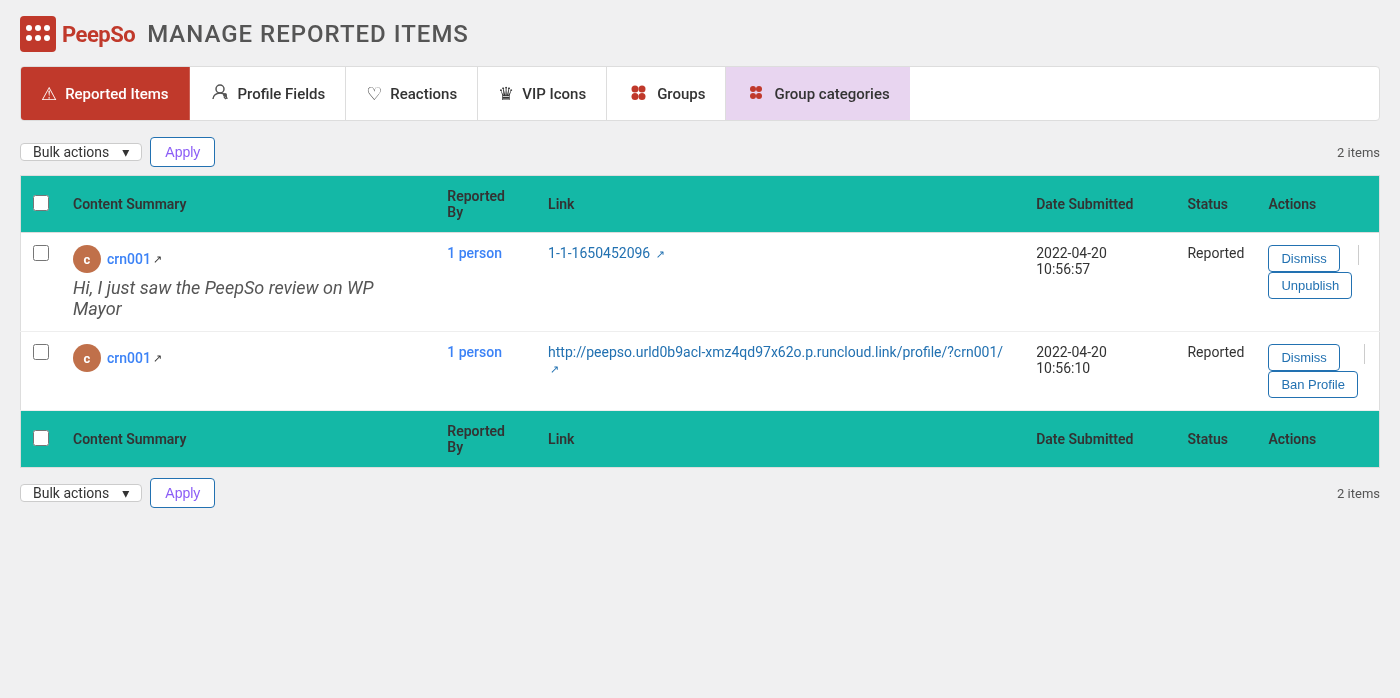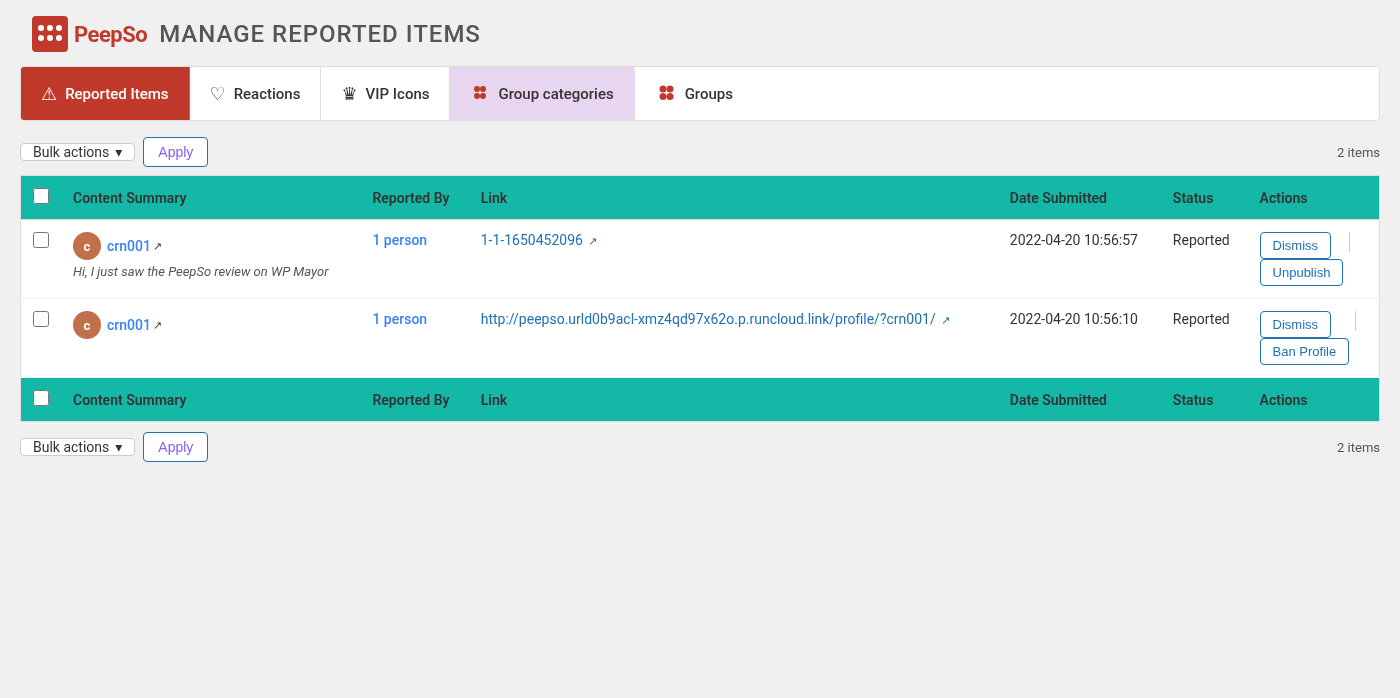--- a/index.html
+++ b/index.html
@@ -13,21 +13,20 @@
       max-width: 1400px;
       margin: 0 auto;
       padding: 16px 20px;
     }
     
     .page-header {
       display: flex;
       align-items: center;
       gap: 12px;
       margin-bottom: 14px;
-      margin-left: 12px;
     }
     .peepso-logo {
       display: flex;
       align-items: center;
       gap: 6px;
     }
     .peepso-logo-icon {
       width: 36px;
       height: 36px;
     }
@@ -94,21 +93,21 @@
       margin-bottom: 8px;
     }
     .toolbar-left {
       display: flex;
       align-items: center;
       gap: 8px;
     }
     .bulk-actions-dropdown {
       display: flex;
       align-items: center;
-      gap: 6px;
+      gap: 13px;
       padding: 0 12px;
       border: 1px solid #ccc;
       border-radius: 4px;
       background: #fff;
       cursor: pointer;
       font-size: 14px;
       color: #333;
     }
     .apply-btn {
       padding: 6px 14px;
@@ -173,21 +172,21 @@
       text-decoration: none;
       font-weight: 500;
     }
     .external-icon {
       font-size: 11px;
       margin-left: 2px;
     }
     .content-preview {
       font-style: italic;
       color: #555;
-      font-size: 13px;
+      font-size: 18px;
       margin-top: 4px;
     }
     .user-cell {
       display: flex;
       align-items: flex-start;
       flex-direction: column;
     }
     .user-cell-top {
       display: flex;
       align-items: center;
@@ -252,48 +251,59 @@
     </div>
     <h1 class="page-title">MANAGE REPORTED ITEMS</h1>
   </div>
 
   <div class="nav-tabs">
     <div class="nav-tab active-red">
       <span class="tab-icon">⚠</span>
       <span>Reported Items</span>
     </div>
     <div class="nav-tab inactive">
+      <span class="tab-icon">
+        <svg width="20" height="20" viewBox="0 0 20 20" fill="none">
+          <circle cx="10" cy="7" r="4" stroke="#555" stroke-width="1.5" fill="none"></circle>
+          <path d="M3 17c0-3.3 3.1-6 7-6s7 2.7 7 6" stroke="#555" stroke-width="1.5" fill="none"></path>
+          <circle cx="15" cy="13" r="2" fill="#555"></circle>
+          <line x1="14" y1="15" x2="16" y2="17" stroke="#555" stroke-width="1.5"></line>
+        </svg>
+      </span>
+      <span>Profile Fields</span>
+    </div>
+    <div class="nav-tab inactive">
       <span class="tab-icon">♡</span>
       <span>Reactions</span>
     </div>
     <div class="nav-tab inactive">
       <span class="tab-icon">♛</span>
       <span>VIP Icons</span>
+    </div>
+    <div class="nav-tab inactive">
+      <span class="tab-icon">
+        <svg width="22" height="22" viewBox="0 0 22 22" fill="none">
+          <circle cx="8" cy="8" r="3.5" fill="#c0392b"></circle>
+          <circle cx="15" cy="8" r="3.5" fill="#c0392b"></circle>
+          <circle cx="8" cy="15.5" r="3.5" fill="#c0392b"></circle>
+          <circle cx="15" cy="15.5" r="3.5" fill="#c0392b"></circle>
+        </svg>
+      </span>
+      <span>Groups</span>
     </div>
     <div class="nav-tab active-purple">
       <span class="tab-icon">
         <svg width="20" height="20" viewBox="0 0 20 20" fill="none">
           <circle cx="7" cy="7" r="3" fill="#c0392b"></circle>
           <circle cx="13" cy="7" r="3" fill="#c0392b"></circle>
           <circle cx="7" cy="14" r="3" fill="#c0392b"></circle>
           <circle cx="13" cy="14" r="3" fill="#c0392b"></circle>
         </svg>
       </span>
       <span>Group categories</span>
-    </div>
-    <div class="nav-tab inactive">
-      <span class="tab-icon">
-        <svg width="22" height="22" viewBox="0 0 22 22" fill="none">
-          <circle cx="8" cy="8" r="3.5" fill="#c0392b"></circle>
-          <circle cx="15" cy="8" r="3.5" fill="#c0392b"></circle>
-          <circle cx="8" cy="15.5" r="3.5" fill="#c0392b"></circle>
-          <circle cx="15" cy="15.5" r="3.5" fill="#c0392b"></circle>
-        </svg>
-      </span>
-      <span>Groups</span>
     </div>
   </div>
 
   <div class="toolbar">
     <div class="toolbar-left">
       <div class="bulk-actions-dropdown">
         <span>Bulk actions</span>
         <span>▾</span>
       </div>
       <button class="apply-btn">Apply</button>

